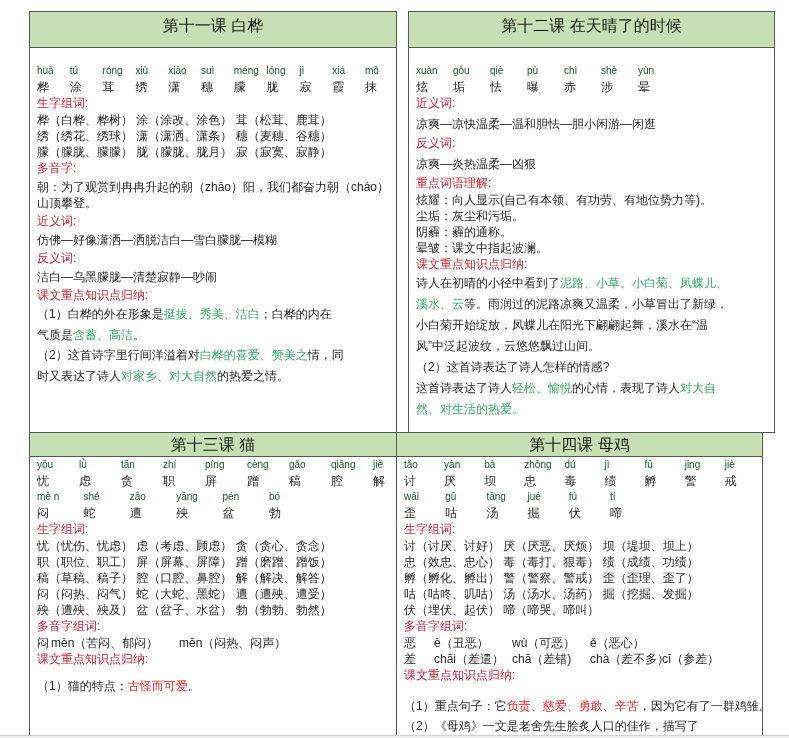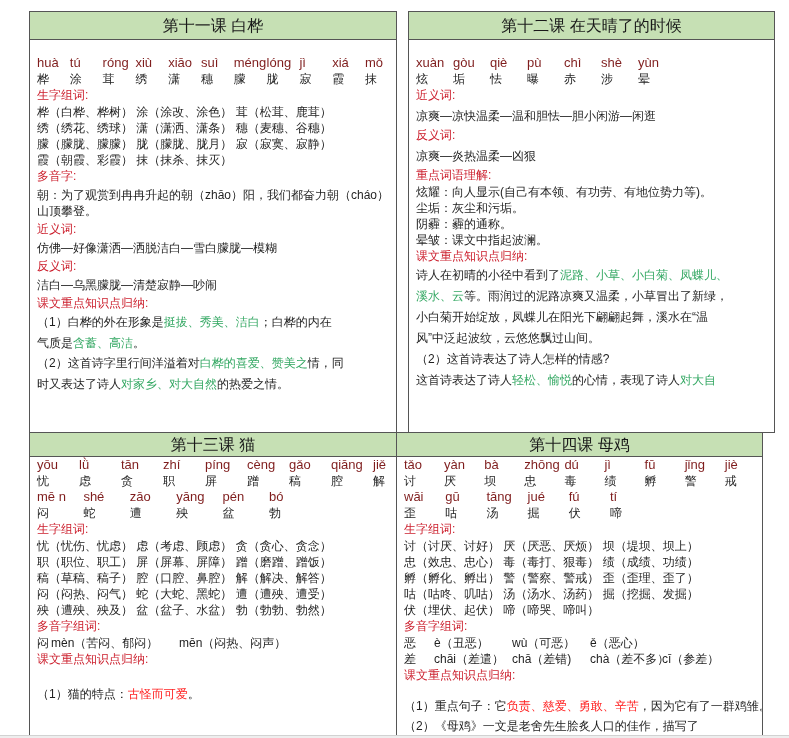--- a/index.html
+++ b/index.html
@@ -3,42 +3,42 @@
 <meta charset="utf-8">
 <style>
 *{box-sizing:border-box;margin:0;padding:0}
 html,body{width:789px;height:738px;overflow:hidden;background:#ffffff}
 body{position:relative;font-family:"Liberation Sans","DejaVu Sans",sans-serif;color:#1f1f1f;font-size:12px}
 .cell{position:absolute;border:1px solid var(--border);background:#fff;overflow:hidden}
 #c11{left:29px;top:11px;width:368px;height:422px}
 #c12{left:408px;top:11px;width:367px;height:422px}
 #c13{left:29px;top:432px;width:368px;height:330px}
 #c14{left:396px;top:432px;width:367px;height:330px}
-.hdr{height:28px;background:var(--hdr);border-bottom:1px solid var(--border);text-align:center;font-size:16px;line-height:27px;color:#1a1a1a;white-space:nowrap}
+.hdr{height:36px;background:var(--hdr);border-bottom:1px solid var(--border);text-align:center;font-size:16px;line-height:27px;color:#1a1a1a;white-space:nowrap}
 #c13 .hdr,#c14 .hdr{height:24px;line-height:23px}
 .body{padding:15px 4px 0 7px}
 #c13 .body,#c14 .body{padding-top:0}
 .pyrow{display:flex;height:32px}
 .pyi{flex:none;width:var(--step);display:flex;flex-direction:column}
-.py{height:16px;line-height:16px;font-size:13px;white-space:nowrap;color:#7f1d1d}
+.py{height:16px;line-height:16px;font-size:10px;white-space:nowrap;color:#14532d}
 .ch{height:16px;line-height:16px;font-size:12px;white-space:nowrap}
 #c11 .pyrow{--step:32.8px}
 #c12 .pyrow{--step:37px}
 #c13 .pyrow.r0{--step:42px}
 #c13 .pyrow.r1{--step:46.4px}
 #c14 .pyrow.r0{--step:40.1px}
 #c14 .pyrow.r1{--step:41.2px}
 .lab{height:17px;line-height:17px;color:var(--label);white-space:nowrap}
 .w .ln{height:16px;line-height:16px;white-space:nowrap}
 .p{padding:2px 0}
 .p .ln{line-height:16px;white-space:nowrap}
 .pl .ln{line-height:20.5px;white-space:nowrap}
 #c12 .p{padding:3.5px 0}
 #c12 .pl .ln{line-height:21px}
-#c13 .blk.p:last-child{margin-top:16px}
+#c13 .blk.p:last-child{margin-top:8px}
 #c14 .blk.p:nth-last-child(2){margin-top:12px}
 .cols{display:flex;height:16px;line-height:16px;white-space:nowrap}
 .col{flex:none}
 #c13 .col:nth-child(1){width:14px}
 #c13 .col:nth-child(2){width:128px}
 #c14 .col:nth-child(1){width:30px}
 #c14 .col:nth-child(2),#c14 .col:nth-child(3){width:78px}
 #c14 .col:nth-child(4){width:72px}
 .c-green{color:var(--green)}
 .c-red{color:var(--red);}
@@ -94,21 +94,20 @@
         <div class="pyi">
           <span class="py">mǒ</span>
           <span class="ch">抹</span>
         </div>
       </div>
       <div class="lab">生字组词:</div>
       <div class="blk w">
         <div class="ln">桦（白桦、桦树） 涂（涂改、涂色） 茸（松茸、鹿茸）</div>
         <div class="ln">绣（绣花、绣球） 潇（潇洒、潇条） 穗（麦穗、谷穗）</div>
         <div class="ln">朦（朦胧、朦朦） 胧（朦胧、胧月） 寂（寂寞、寂静）</div>
-        <div class="ln">霞（朝霞、彩霞） 抹（抹杀、抹灭）</div>
       </div>
       <div class="lab">多音字:</div>
       <div class="blk p">
         <div class="ln"><span>朝：为了观赏到冉冉升起的朝（zhāo）阳，我们都奋力朝（cháo）</span></div>
         <div class="ln"><span>山顶攀登。</span></div>
       </div>
       <div class="lab">近义词:</div>
       <div class="blk p">
         <div class="ln"><span>仿佛—好像潇洒—洒脱洁白—雪白朦胧—模糊</span></div>
       </div>
@@ -180,20 +179,21 @@
         <div class="ln"><span>诗人在初晴的小径中看到了</span><span class="c-green">泥路、小草、小白菊、凤蝶儿、</span></div>
         <div class="ln"><span class="c-green">溪水、云</span><span>等。雨润过的泥路凉爽又温柔，小草冒出了新绿，</span></div>
         <div class="ln"><span>小白菊开始绽放，凤蝶儿在阳光下翩翩起舞，溪水在“温</span></div>
         <div class="ln"><span>风”中泛起波纹，云悠悠飘过山间。</span></div>
       </div>
       <div class="blk pl">
         <div class="ln"><span>（2）这首诗表达了诗人怎样的情感?</span></div>
       </div>
       <div class="blk pl">
         <div class="ln"><span>这首诗表达了诗人</span><span class="c-green">轻松、愉悦</span><span>的心情，表现了诗人</span><span class="c-green">对大自</span></div>
+        <div class="ln"><span class="c-green">然、对生活的热爱。</span></div>
       </div>
     </div>
 </div>
 <div class="cell" id="c13">
   <div class="hdr">第十三课 猫</div>
   <div class="body">
       <div class="pyrow r0">
         <div class="pyi">
           <span class="py">yōu</span>
           <span class="ch">忧</span>

